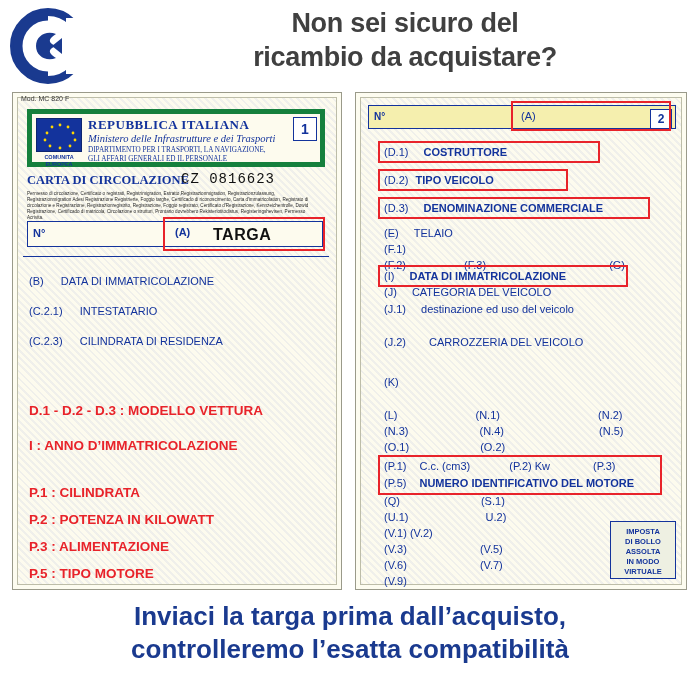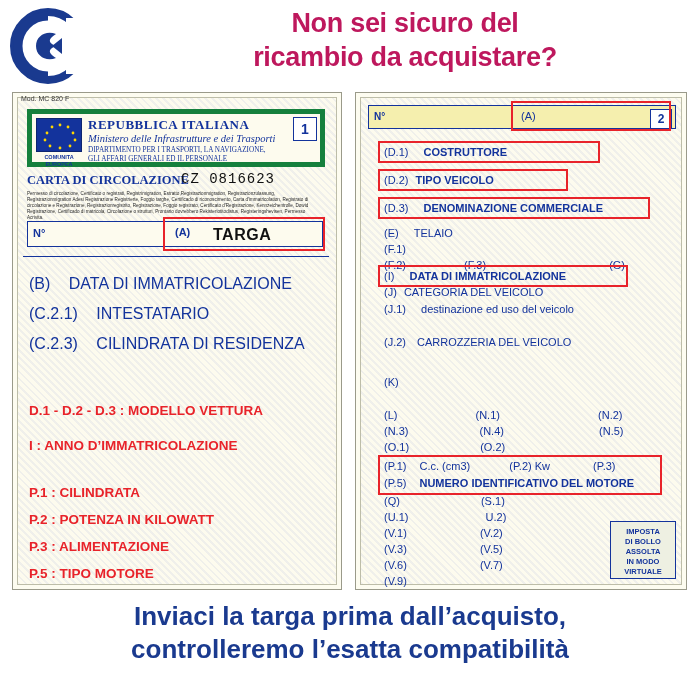--- a/index.html
+++ b/index.html
@@ -13,21 +13,21 @@
   
   .header{
     position:absolute;left:0;top:0;width:700px;height:95px;
   }
   .logo{
     position:absolute;left:10px;top:8px;width:76px;height:76px;
   }
   .header-title{
     position:absolute;left:120px;top:6px;width:570px;
     text-align:center;
-    color:#be185d;
+    color:#404040;
     font-weight:bold;
     font-size:27px;
     line-height:34px;
     letter-spacing:-0.3px;
   }
   
   .footer{
     position:absolute;left:0;top:600px;width:700px;
     text-align:center;
     color:#1a3a8f;
@@ -123,21 +123,21 @@
   .targa-a{
     position:absolute;left:162px;top:133px;font-size:11px;color:#13339c;font-weight:bold;
   }
   .targa-t{
     position:absolute;left:200px;top:133px;font-size:16px;color:#111;font-weight:bold;letter-spacing:.5px;
   }
   .lline{
     position:absolute;left:10px;top:163px;width:306px;height:1px;background:#13339c;
   }
   .lfield{
-    position:absolute;left:16px;font-size:16px;color:#13339c;
+    position:absolute;left:16px;font-size:11px;color:#13339c;
   }
   .redtxt{
     position:absolute;left:16px;color:#e8232a;font-weight:bold;font-size:13.5px;
   }
   
   .rtop{
     position:absolute;left:12px;top:12px;width:308px;height:24px;
     border:1px solid #13339c;background:#f5efae;box-sizing:border-box;
   }
   .rtop-n{position:absolute;left:5px;top:5px;font-size:10px;color:#13339c;font-weight:bold;}
@@ -289,29 +289,29 @@
   </div>
 
   <div class="redbox" style="left:22px;top:172px;width:250px;height:22px"></div>
   <div class="rfield" style="left:28px;top:177px">
     <span>(I)</span>
     <span style="margin-left:12px;font-weight:bold">DATA DI IMMATRICOLAZIONE</span>
   </div>
 
   <div class="rfield" style="left:28px;top:193px">
     <span>(J)</span>
-    <span style="margin-left:4px">CATEGORIA DEL VEICOLO</span>
+    <span style="margin-left:12px">CATEGORIA DEL VEICOLO</span>
   </div>
   <div class="rfield" style="left:28px;top:210px">
     <span>(J.1)</span>
     <span style="margin-left:12px">destinazione ed uso del veicolo</span>
   </div>
   <div class="rfield" style="left:28px;top:243px">
     <span>(J.2)</span>
-    <span style="margin-left:8px">CARROZZERIA DEL VEICOLO</span>
+    <span style="margin-left:20px">CARROZZERIA DEL VEICOLO</span>
   </div>
   <div class="rfield" style="left:28px;top:283px">
     <span>(K)</span>
   </div>
   <div class="rfield" style="left:28px;top:316px">
     <span>(L)</span>
     <span style="margin-left:75px">(N.1)</span>
     <span style="margin-left:95px">(N.2)</span>
   </div>
   <div class="rfield" style="left:28px;top:332px">
@@ -339,21 +339,21 @@
   <div class="rfield" style="left:28px;top:402px">
     <span>(Q)</span>
     <span style="margin-left:78px">(S.1)</span>
   </div>
   <div class="rfield" style="left:28px;top:418px">
     <span>(U.1)</span>
     <span style="margin-left:74px">U.2)</span>
   </div>
   <div class="rfield" style="left:28px;top:434px">
     <span>(V.1)</span>
-    <span style="margin-left:70px">(V.2)</span>
+    <span style="">(V.2)</span>
   </div>
   <div class="rfield" style="left:28px;top:450px">
     <span>(V.3)</span>
     <span style="margin-left:70px">(V.5)</span>
   </div>
   <div class="rfield" style="left:28px;top:466px">
     <span>(V.6)</span>
     <span style="margin-left:70px">(V.7)</span>
   </div>
   <div class="rfield" style="left:28px;top:482px">

